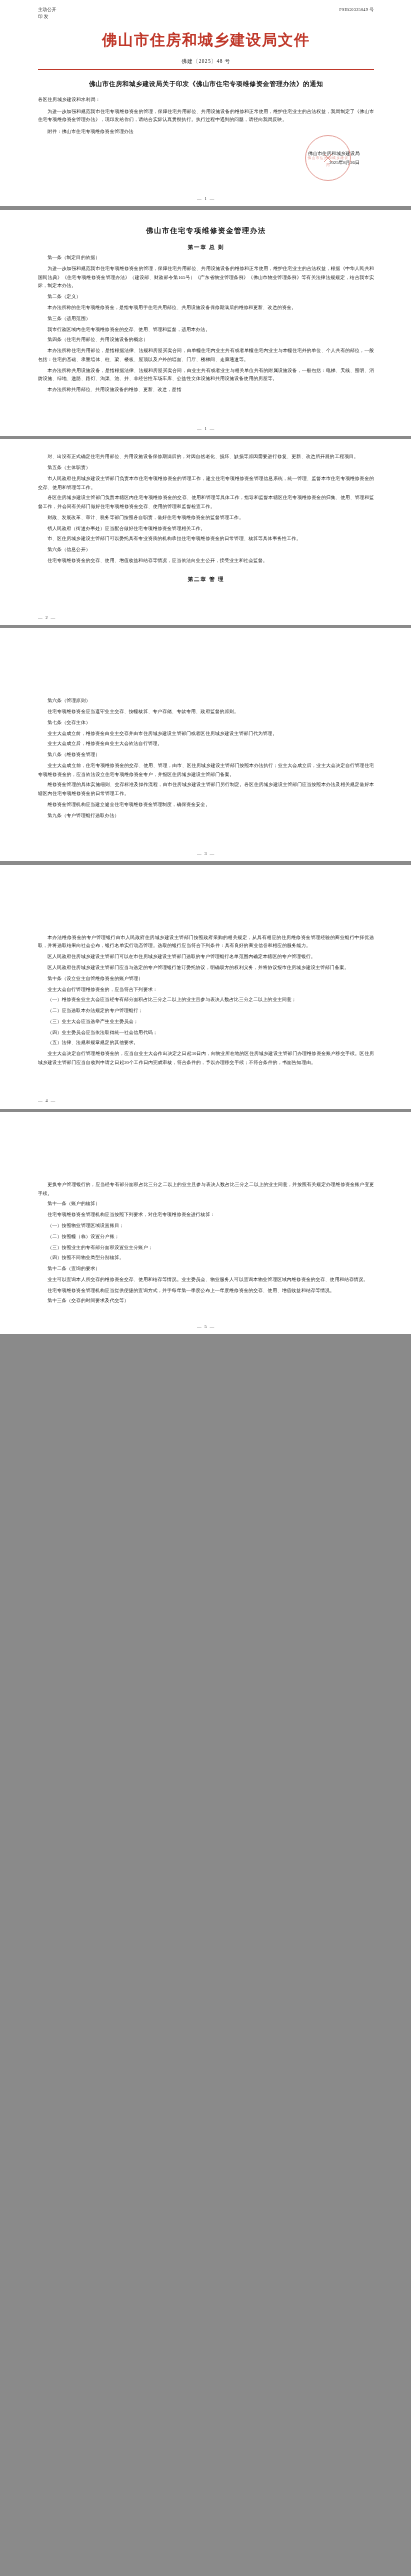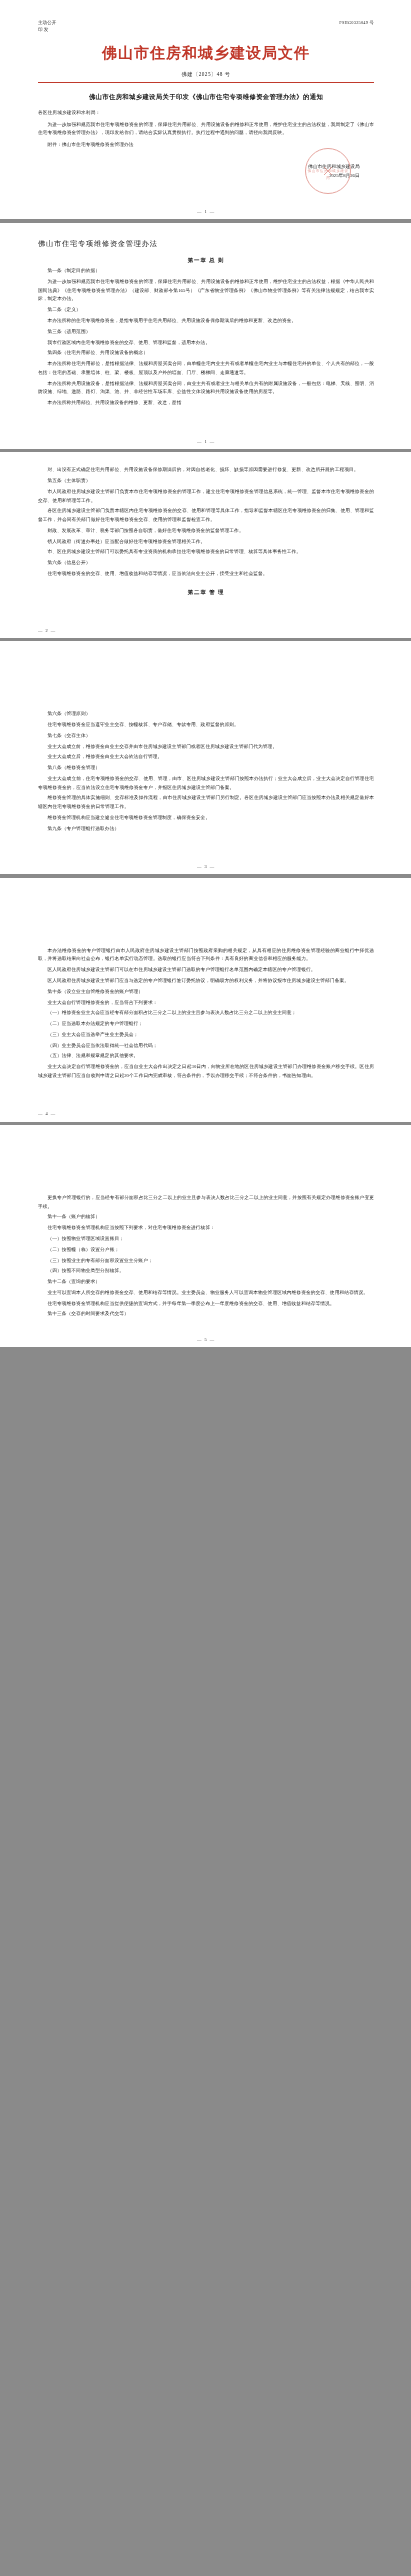--- a/index.html
+++ b/index.html
@@ -19,21 +19,21 @@
   }
   .page {
     width: 412px;
     box-sizing: border-box;
     background: #ffffff;
     margin: 0 0 3.1px 0;
     padding: 7.2px 38px 5.2px 38px;
     position: relative;
     color: #1b1b1b;
   }
-  .page.first { padding-top: 20px; }
+  .page.first { padding-top: 7px; }
 
   
   .hdr-row {
     display: flex;
     justify-content: space-between;
     align-items: flex-start;
     font-size: 4.6px;
     line-height: 1.5;
     color: #2a2a2a;
   }
@@ -122,22 +122,22 @@
     text-align: center;
     font-size: 4.4px;
     color: #333;
     margin-top: 8.2px;
     letter-spacing: 1px;
   }
   .page-num.left { text-align: left; }
 
   
   .reg-title {
-    text-align: left;
-    font-weight: normal;
+    text-align: center;
+    font-weight: bold;
     font-size: 7.2px;
     letter-spacing: 0.8px;
     margin: 2.1px 0 8.2px 0;
   }
   .chapter {
     text-align: center;
     font-weight: bold;
     font-size: 5.4px;
     letter-spacing: 1px;
     margin: 5.2px 0 3.1px 0;

